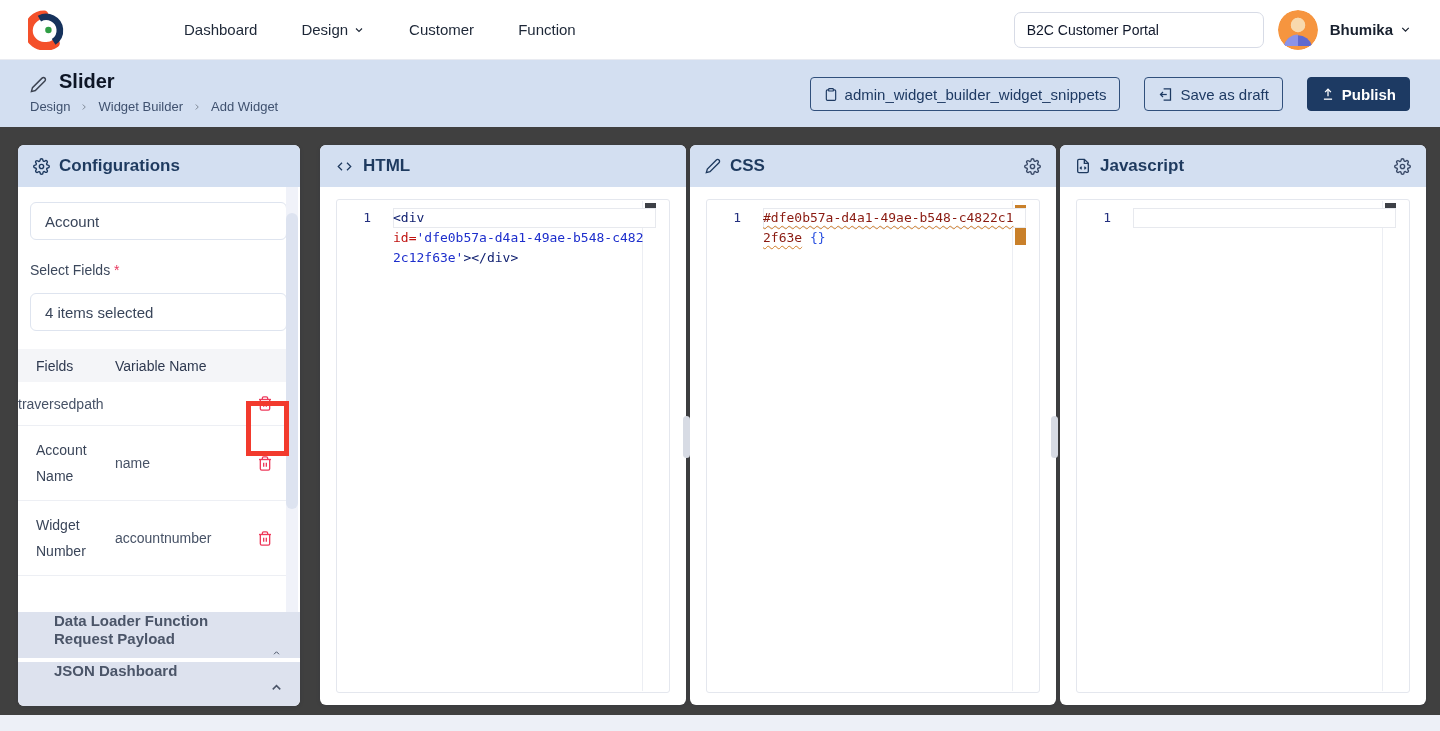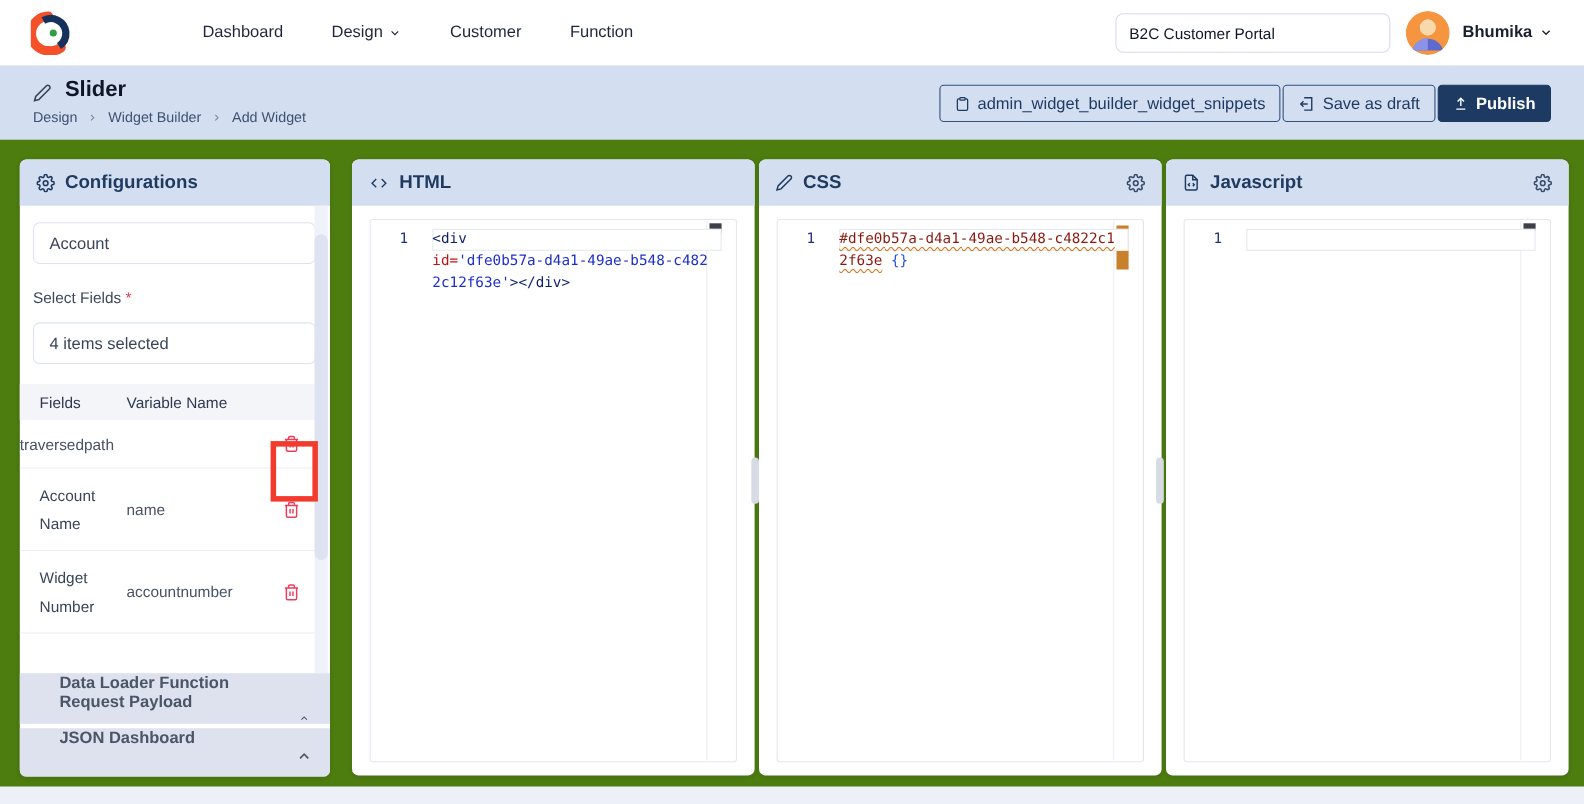--- a/index.html
+++ b/index.html
@@ -30,28 +30,28 @@
   .user-menu { display:flex; align-items:center; gap:6px; margin-left:12px; cursor:pointer; }
   .user-name { font-size:15px; font-weight:700; color:#18202e; }
 
   
   .page-header { height:67px; background:#d3dff1; position:relative; padding:10px 0 0 30px; }
   .title-row { display:flex; align-items:flex-end; gap:12px; }
   .page-title { font-size:20px; font-weight:700; color:#0e1626; }
   .breadcrumb { display:flex; align-items:center; gap:9px; margin-top:6px; font-size:13px; color:#3f516f; }
   .crumb { cursor:pointer; }
   .crumb.current { cursor:default; }
-  .hdr-buttons { position:absolute; right:30px; top:17px; display:flex; gap:2px; }
+  .hdr-buttons { position:absolute; right:30px; top:17px; display:flex; gap:24px; }
   .btn { height:34px; display:flex; align-items:center; gap:7px; border-radius:4px;
          font-size:15px; padding:0 13px; cursor:pointer; font-family:"Liberation Sans",sans-serif; }
   .btn-outline { background:transparent; border:1px solid #31507c; color:#1e3a63; }
   .btn-primary { background:#1d3a63; border:1px solid #1d3a63; color:#fff; font-weight:600; }
 
   
-  .content { position:relative; height:588px; background:#4d7c0f; }
+  .content { position:relative; height:588px; background:#404040; }
   .card {
     position:absolute; top:18px; background:#fff; border-radius:6px;
     box-shadow:0 1px 4px rgba(20,30,60,.14);
   }
   .panel-header {
     height:42px; background:#d3dff1; border-radius:6px 6px 0 0;
     display:flex; align-items:center; gap:9px; padding:0 15px;
     font-size:17px; font-weight:700; color:#1e3a5f;
   }
   .panel-header .right { margin-left:auto; cursor:pointer; color:#3a4a68; }

